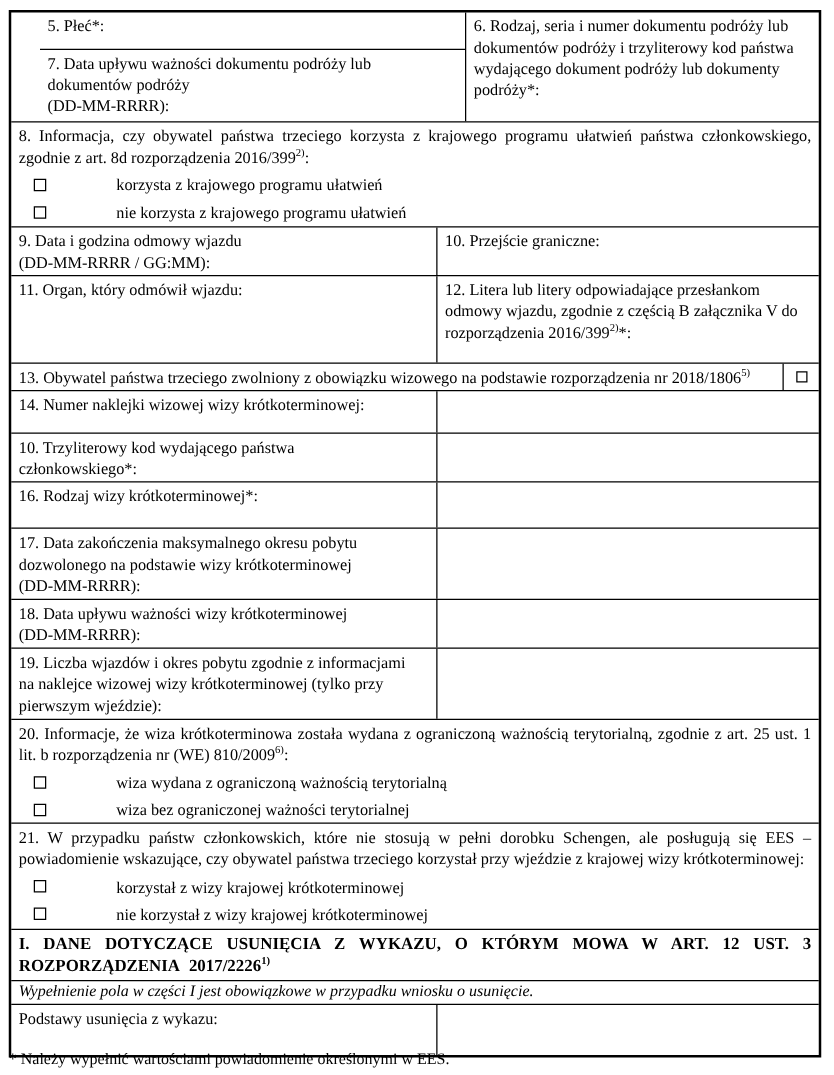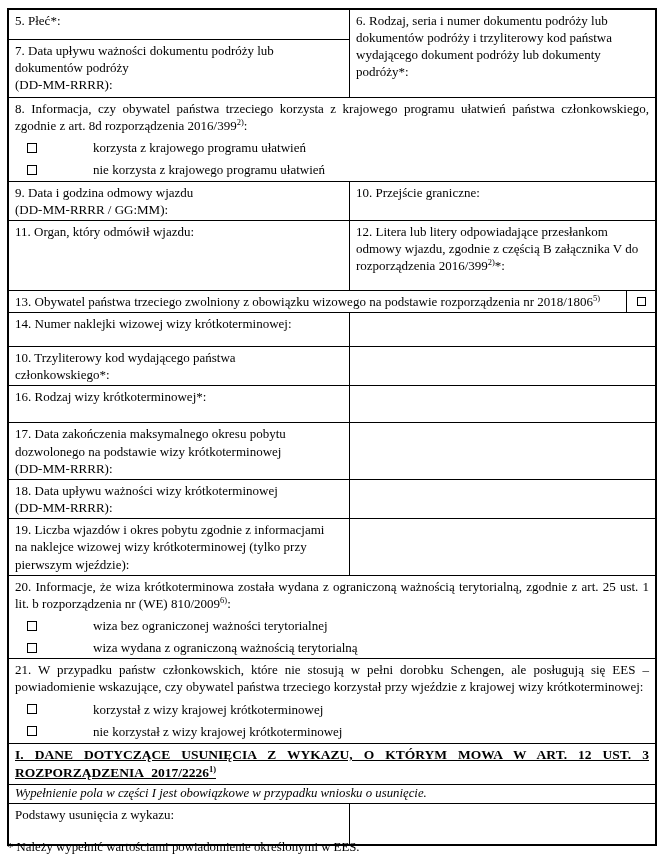--- a/index.html
+++ b/index.html
@@ -19,21 +19,21 @@
   }
   .colL{width:341px;border-right:1px solid #000;box-sizing:border-box;
         display:flex;flex-direction:column;}
   .colR{flex:1;}
   .preline{white-space:pre-line;}
   .just{text-align:justify;}
   sup{font-size:8.5px;line-height:0;}
   
   .h-r5{min-height:30px;border-bottom:1px solid #000;}
   .h-r7{flex:1;min-height:57px;}
-  .h-g1{min-height:88px;}
+  .h-g1{min-height:88px;padding-left:23px;}
   .h-r8{min-height:74px;}
   .h-g2{min-height:39px;}
   .h-g3{min-height:70px;}
   .h-r13{min-height:20px;}
   .h-r14{min-height:34px;}
   .h-r15{min-height:39px;}
   .h-r16{min-height:37px;}
   .h-r17{min-height:55px;}
   .h-r18{min-height:39px;}
   .h-r19{min-height:55px;}
@@ -50,21 +50,21 @@
   }
   .optlabel{margin-left:26px;font-size:13px;line-height:1.32;}
   
   .r13-text{flex:1;border-right:1px solid #000;display:flex;}
   .r13-box{width:28px;display:flex;align-items:center;justify-content:center;}
   .cb-small{display:inline-block;width:9px;height:9px;border:1px solid #000;
             box-sizing:border-box;background:#fff;}
   
   .sechdr{
     font-weight:bold;font-size:13.5px;line-height:1.32;
-    word-spacing:4.5px;text-align:justify;padding:2px 6px;text-decoration:underline;
+    word-spacing:4.5px;text-align:justify;padding:2px 6px;
   }
   .secnote{font-style:italic;font-size:12.8px;padding:1px 6px;line-height:1.25;}
   .footnote{
     position:absolute;left:7px;top:840px;font-size:12.8px;line-height:1.2;
   }
 </style>
 </head>
 <body>
 
 <div class="sheet">
@@ -181,25 +181,25 @@
 pierwszym wjeździe):</span>
       </div>
       <div class="colR cell"></div>
     </div>
 
     <div class="row">
       <div class="cell h-r20 just" style="width:100%;">
         <span>20. Informacje, że wiza krótkoterminowa została wydana z ograniczoną ważnością terytorialną, zgodnie z art. 25 ust. 1 lit. b rozporządzenia nr (WE) 810/2009</span><sup>6)</sup><span>:</span>
         <div class="opt">
           <span class="cb"></span>
+          <span class="optlabel">wiza wydana z ograniczoną ważnością terytorialną</span>
+        </div>
+        <div class="opt">
+          <span class="cb"></span>
           <span class="optlabel">wiza bez ograniczonej ważności terytorialnej</span>
-        </div>
-        <div class="opt">
-          <span class="cb"></span>
-          <span class="optlabel">wiza wydana z ograniczoną ważnością terytorialną</span>
         </div>
       </div>
     </div>
 
     <div class="row">
       <div class="cell h-r21 just" style="width:100%;">
         <span>21. W przypadku państw członkowskich, które nie stosują w pełni dorobku Schengen, ale posługują się EES – powiadomienie wskazujące, czy obywatel państwa trzeciego korzystał przy wjeździe z krajowej wizy krótkoterminowej:</span>
         <div class="opt">
           <span class="cb"></span>
           <span class="optlabel">korzystał z wizy krajowej krótkoterminowej</span>

